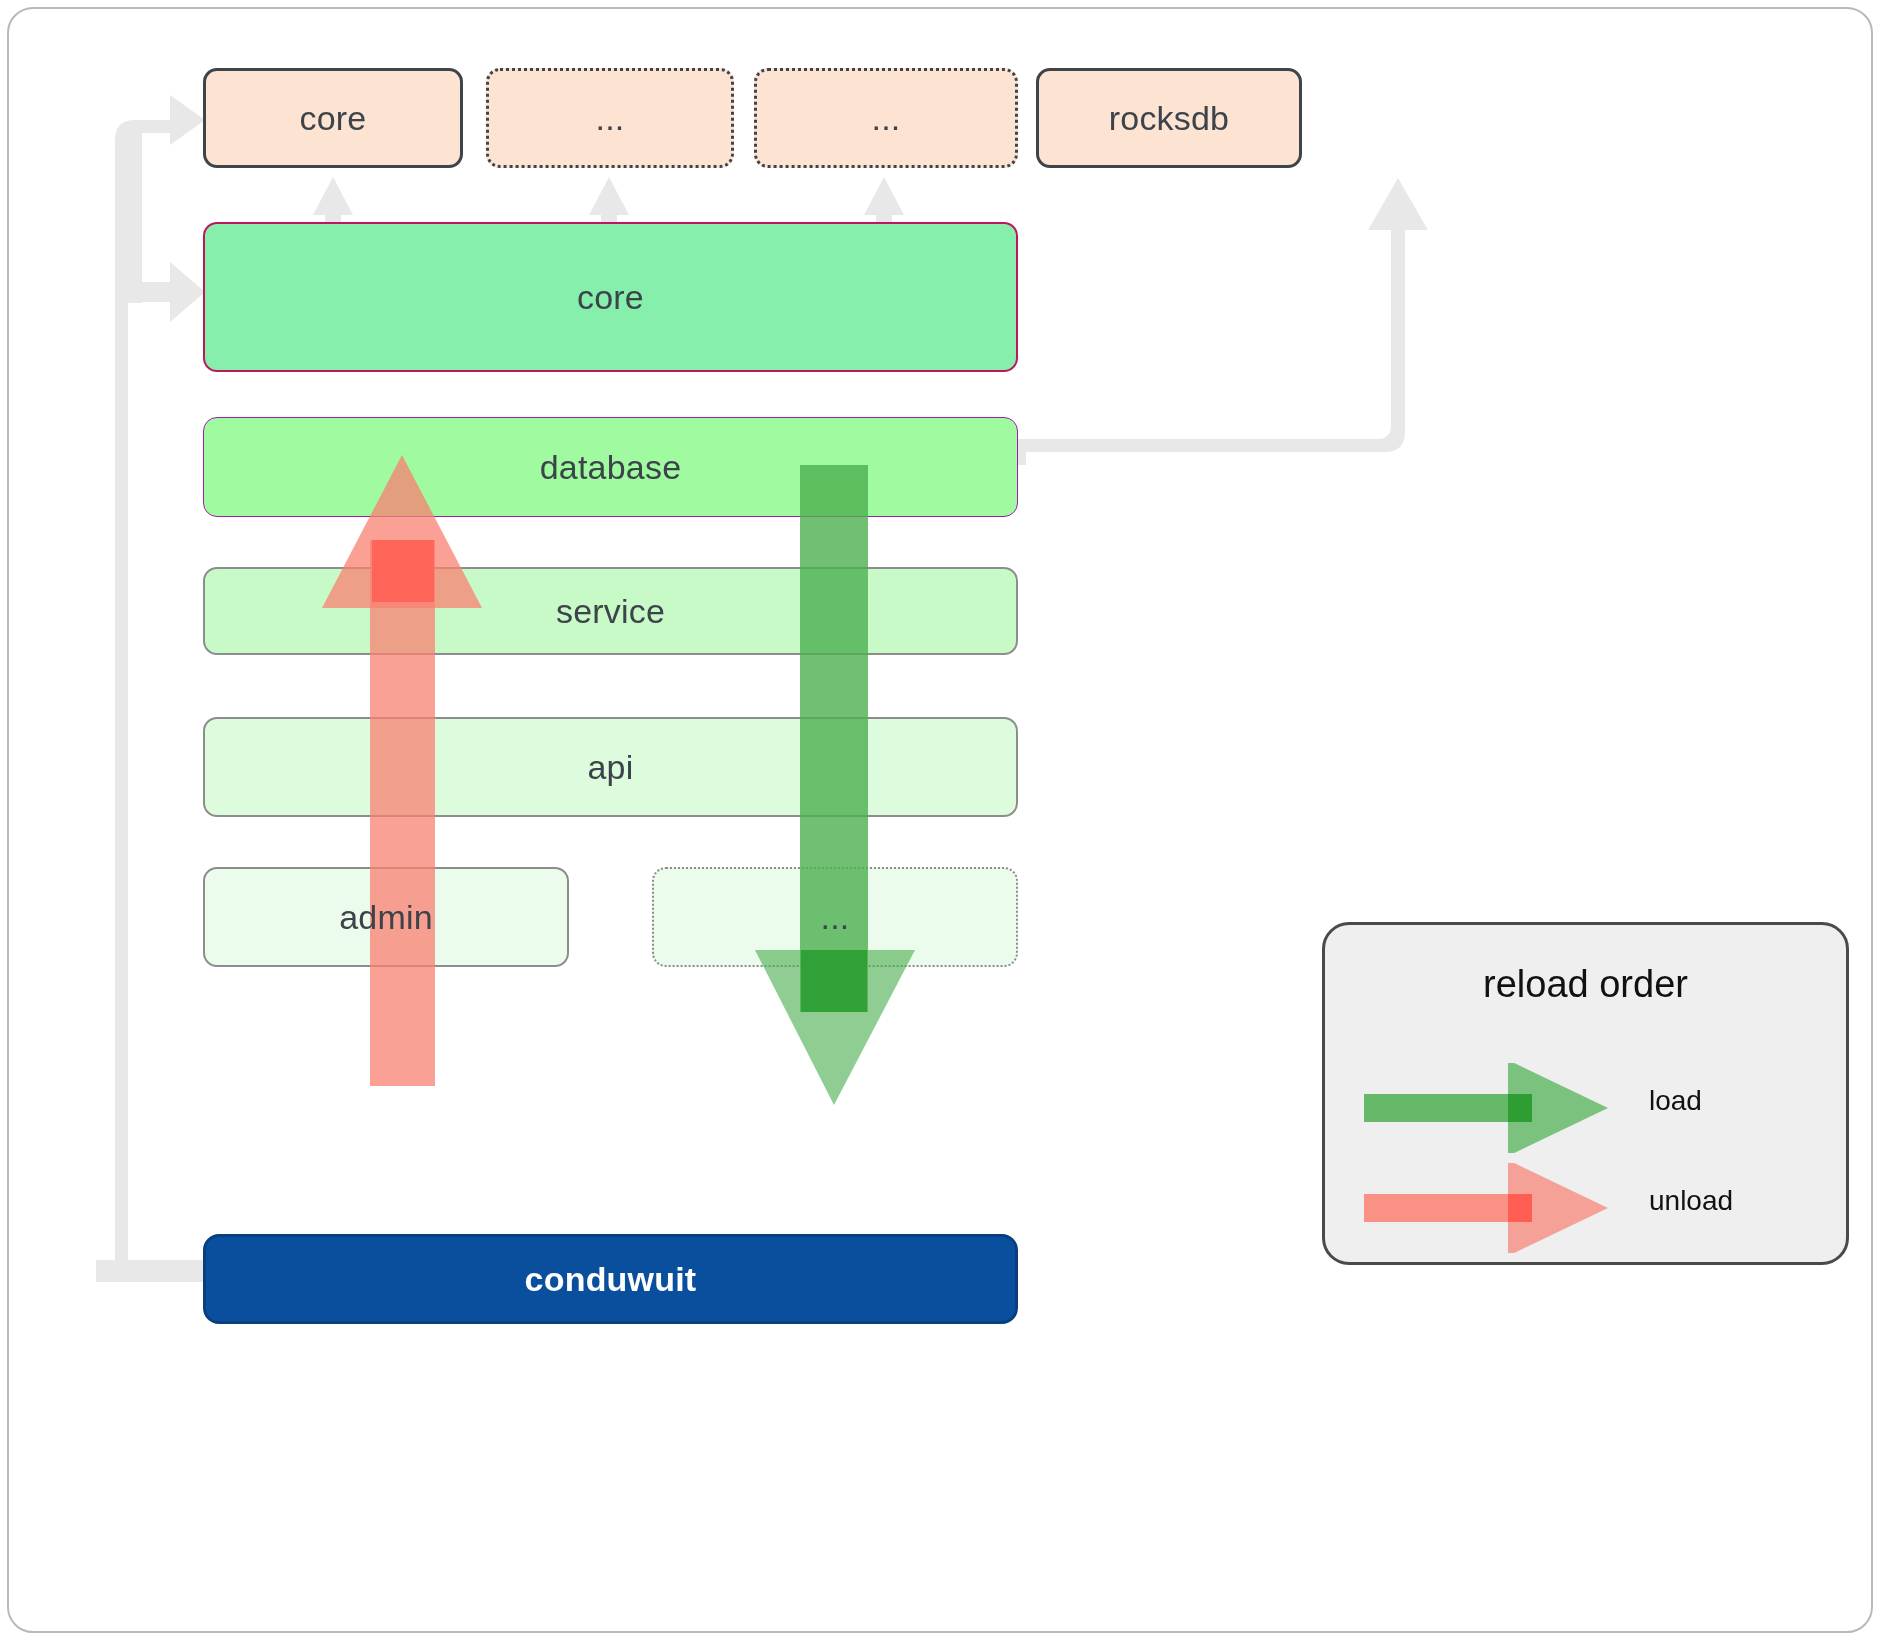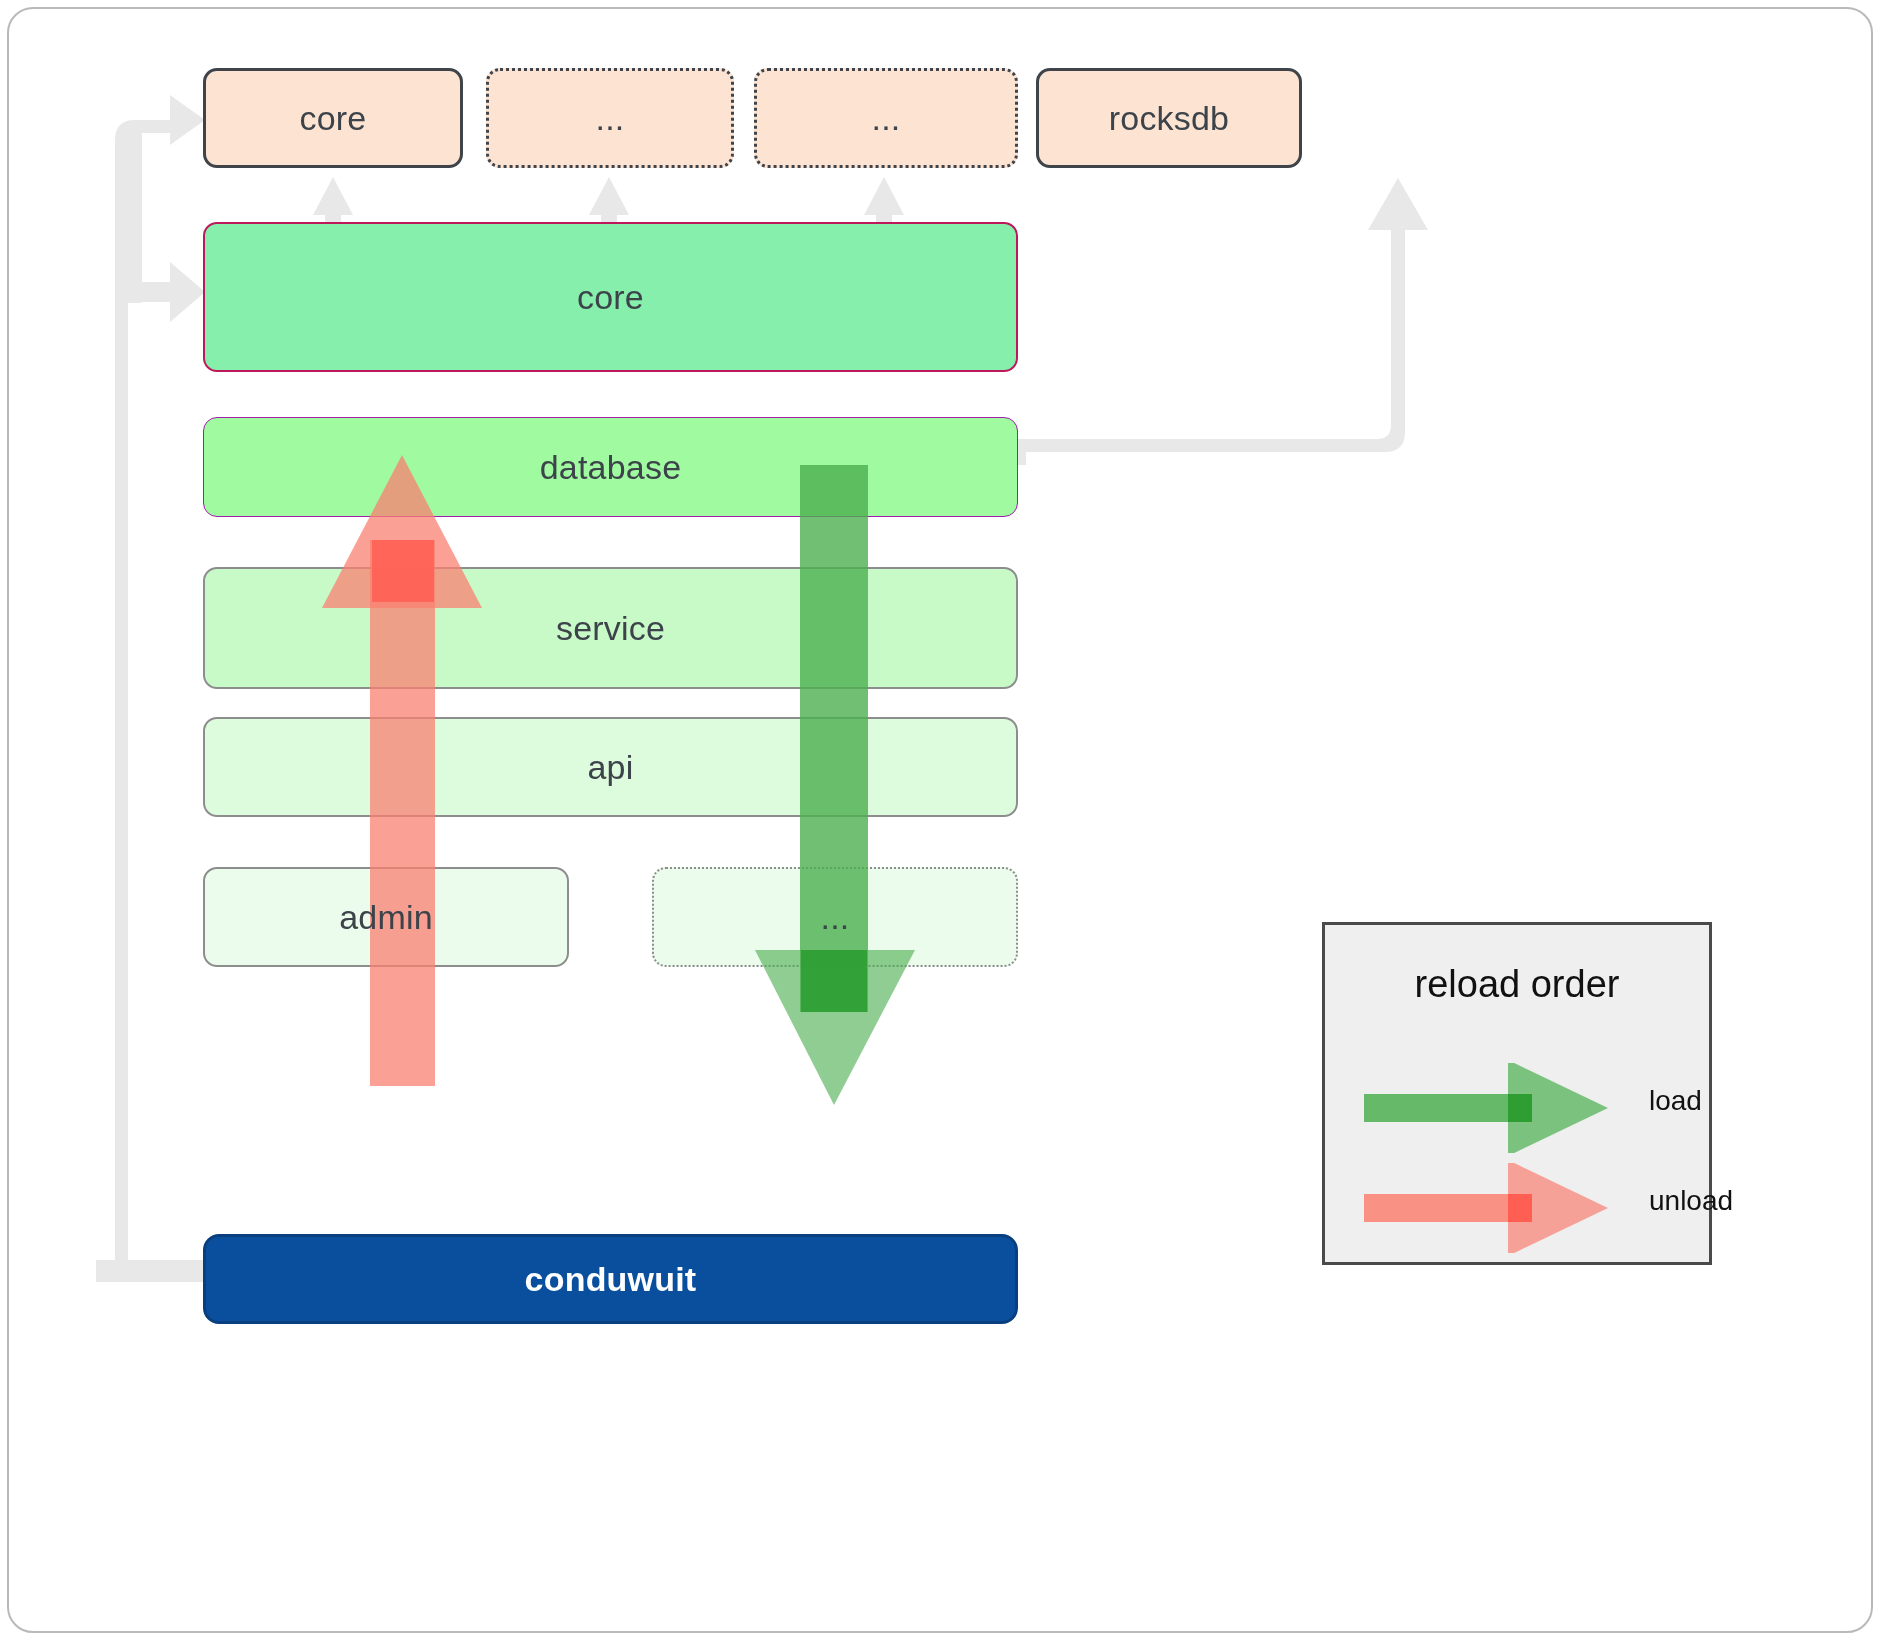--- a/index.html
+++ b/index.html
@@ -92,21 +92,21 @@
   </div>
 
   <div class="node n-core" style="left:203px;top:222px;width:815px;height:150px;">
     <span class="lbl">core</span>
   </div>
 
   <div class="node n-db" style="left:203px;top:417px;width:815px;height:100px;">
     <span class="lbl">database</span>
   </div>
 
-  <div class="node n-service" style="left:203px;top:567px;width:815px;height:122px;">
+  <div class="node n-service" style="left:203px;top:567px;width:815px;height:88px;">
     <span class="lbl">service</span>
   </div>
 
   <div class="node n-api" style="left:203px;top:717px;width:815px;height:100px;">
     <span class="lbl">api</span>
   </div>
 
   <div class="node n-admin" style="left:203px;top:867px;width:366px;height:100px;">
     <span class="lbl">admin</span>
   </div>
@@ -128,21 +128,21 @@
       <rect x="372" y="540" width="62" height="62" fill="#ff5f52" opacity="0.85"></rect>
     </g>
 
     <g>
       <rect x="800" y="465" width="68" height="547" fill="#4caf50" opacity="0.8"></rect>
       <polygon points="834,1105 755,950 915,950" fill="#4caf50" opacity="0.62"></polygon>
       <rect x="801" y="950" width="66" height="62" fill="#2e9e33" opacity="0.9"></rect>
     </g>
   </svg>
 
-  <div class="legend" style="left:1322px;top:922px;width:390px;height:343px;">
+  <div class="legend" style="left:1322px;top:922px;width:527px;height:343px;border-radius:27px;">
     <div class="legend-title" style="top:38px;">reload order</div>
 
     <svg style="position:absolute;left:35px;top:138px;" width="260" height="90" viewBox="0 0 260 90" xmlns="http://www.w3.org/2000/svg">
       <rect x="4" y="31" width="152" height="28" fill="#4caf50" opacity="0.85"></rect>
       <polygon points="248,45 148,93 148,-3" fill="#4caf50" opacity="0.7"></polygon>
       <rect x="148" y="31" width="24" height="28" fill="#2e9e33"></rect>
     </svg>
     <div class="legend-label" style="left:324px;top:160px;">load</div>
 
     <svg style="position:absolute;left:35px;top:238px;" width="260" height="90" viewBox="0 0 260 90" xmlns="http://www.w3.org/2000/svg">

